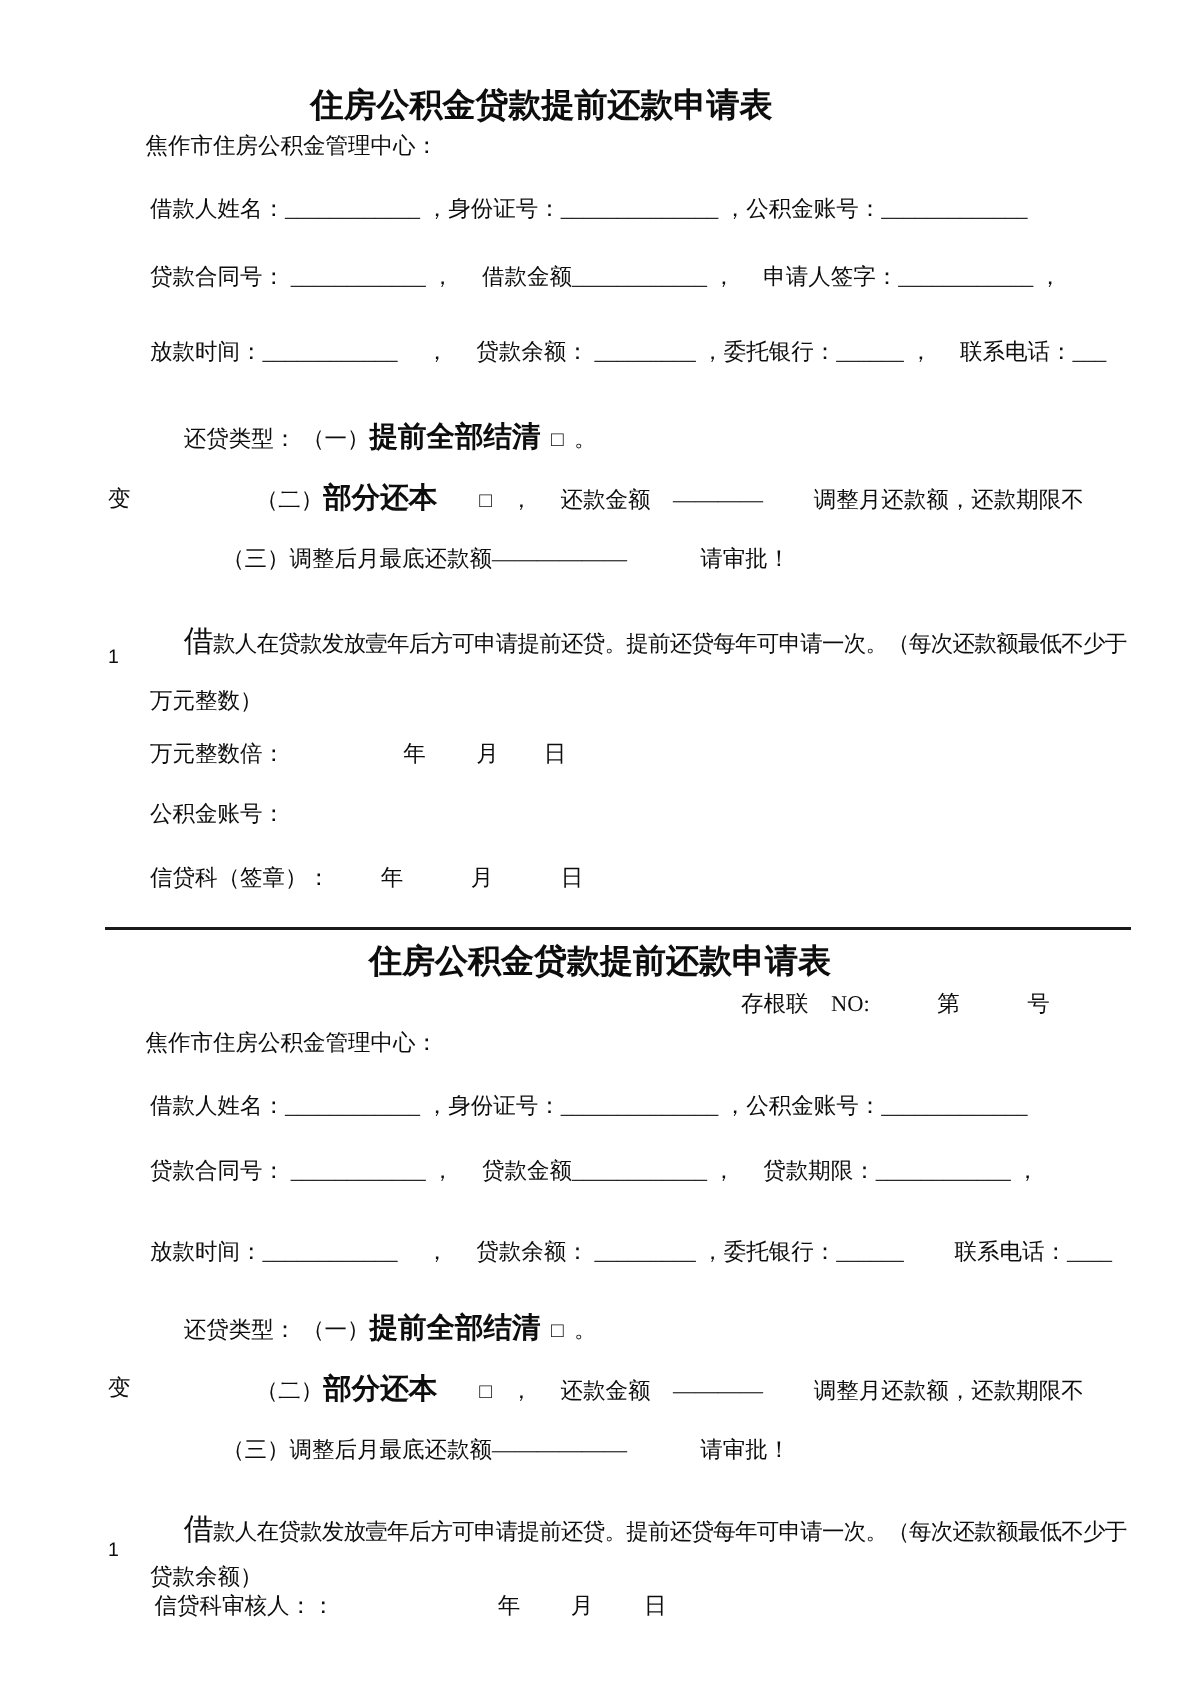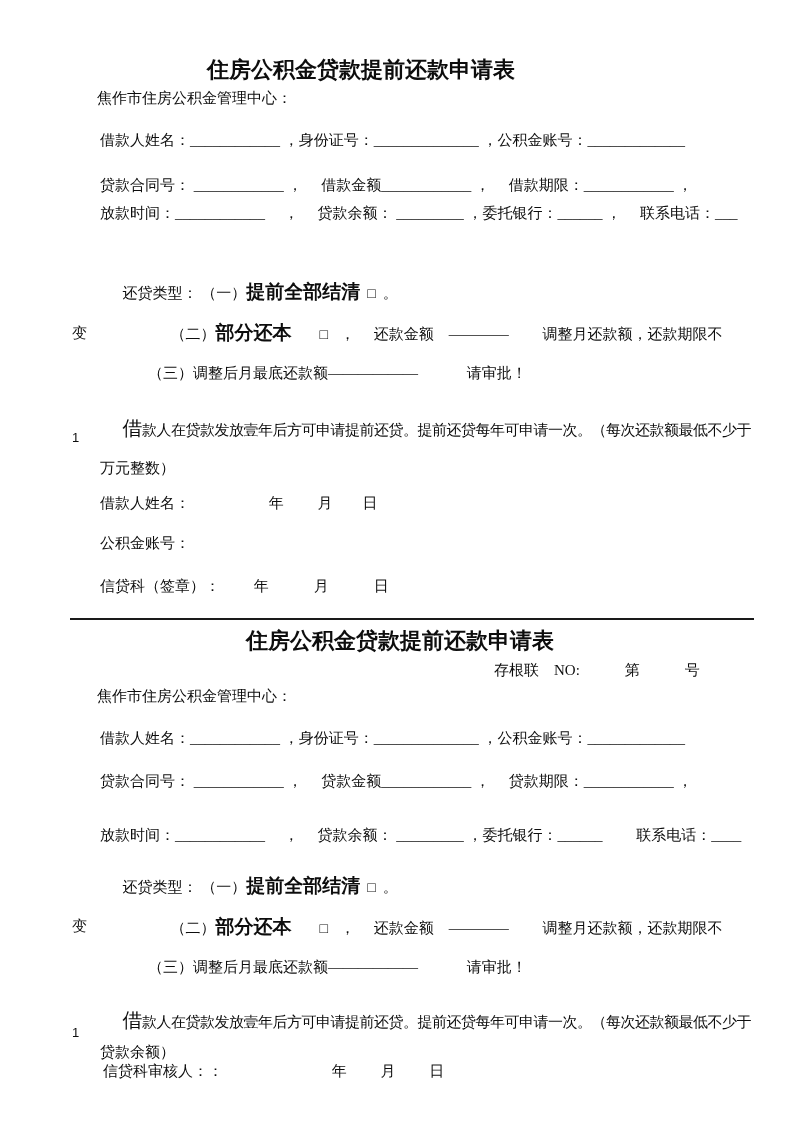--- a/index.html
+++ b/index.html
@@ -48,23 +48,23 @@
 
 <div class="page">
 
   <section>
     <div class="ln title" style="left:361px;top:56px">住房公积金贷款提前还款申请表</div>
 
     <div class="ln" style="left:97px;top:89px">焦作市住房公积金管理中心：</div>
 
     <div class="ln" style="left:100px;top:131px">借款人姓名：____________ ，身份证号：______________ ，公积金账号：_____________</div>
 
-    <div class="ln" style="left:100px;top:176px">贷款合同号： ____________ ，　 借款金额____________ ，　 借款期限：____________ ，</div>
+    <div class="ln" style="left:100px;top:176px">贷款合同号： ____________ ，　 借款金额____________ ，　 申请人签字：____________ ，</div>
 
-    <div class="ln" style="left:100px;top:204px">放款时间：____________ 　，　 贷款余额： _________ ，委托银行：______ ，　 联系电话：___</div>
+    <div class="ln" style="left:100px;top:226px">放款时间：____________ 　，　 贷款余额： _________ ，委托银行：______ ，　 联系电话：___</div>
 
     <div class="ln" style="left:100px;top:260px">
       <span>还贷类型： （一）</span><span class="b">提前全部结清</span><span class="cb">□</span><span>。</span>
     </div>
 
     <div class="ln" style="left:148px;top:301px">
       <span>（二）</span><span class="b">部分还本</span><span class="cb2">□</span><span>，　 还款金额　————　　 调整月还款额，还款期限不</span>
     </div>
 
     <div class="ln" style="left:72px;top:324px">变</div>
@@ -72,21 +72,21 @@
     <div class="ln" style="left:148px;top:364px">（三）调整后月最底还款额——————　　　 请审批！</div>
 
     <div class="ln tight" style="left:103px;top:395px">
       <span class="initial">借</span><span>款人在贷款发放壹年后方可申请提前还贷。提前还贷每年可申请一次。（每次还款额最低不少于</span>
     </div>
 
     <div class="ln num" style="left:72px;top:430px">1</div>
 
     <div class="ln" style="left:100px;top:459px">万元整数）</div>
 
-    <div class="ln" style="left:100px;top:494px">借款人姓名：　　　　　 年　　 月　　日</div>
+    <div class="ln" style="left:100px;top:494px">万元整数倍：　　　　　 年　　 月　　日</div>
 
     <div class="ln" style="left:100px;top:534px">公积金账号：</div>
 
     <div class="ln" style="left:100px;top:577px">信贷科（签章）：　　 年　　　月　　　日</div>
   </section>
 
   <div class="divider"></div>
 
   <section>
     <div class="ln title" style="left:400px;top:627px">住房公积金贷款提前还款申请表</div>

